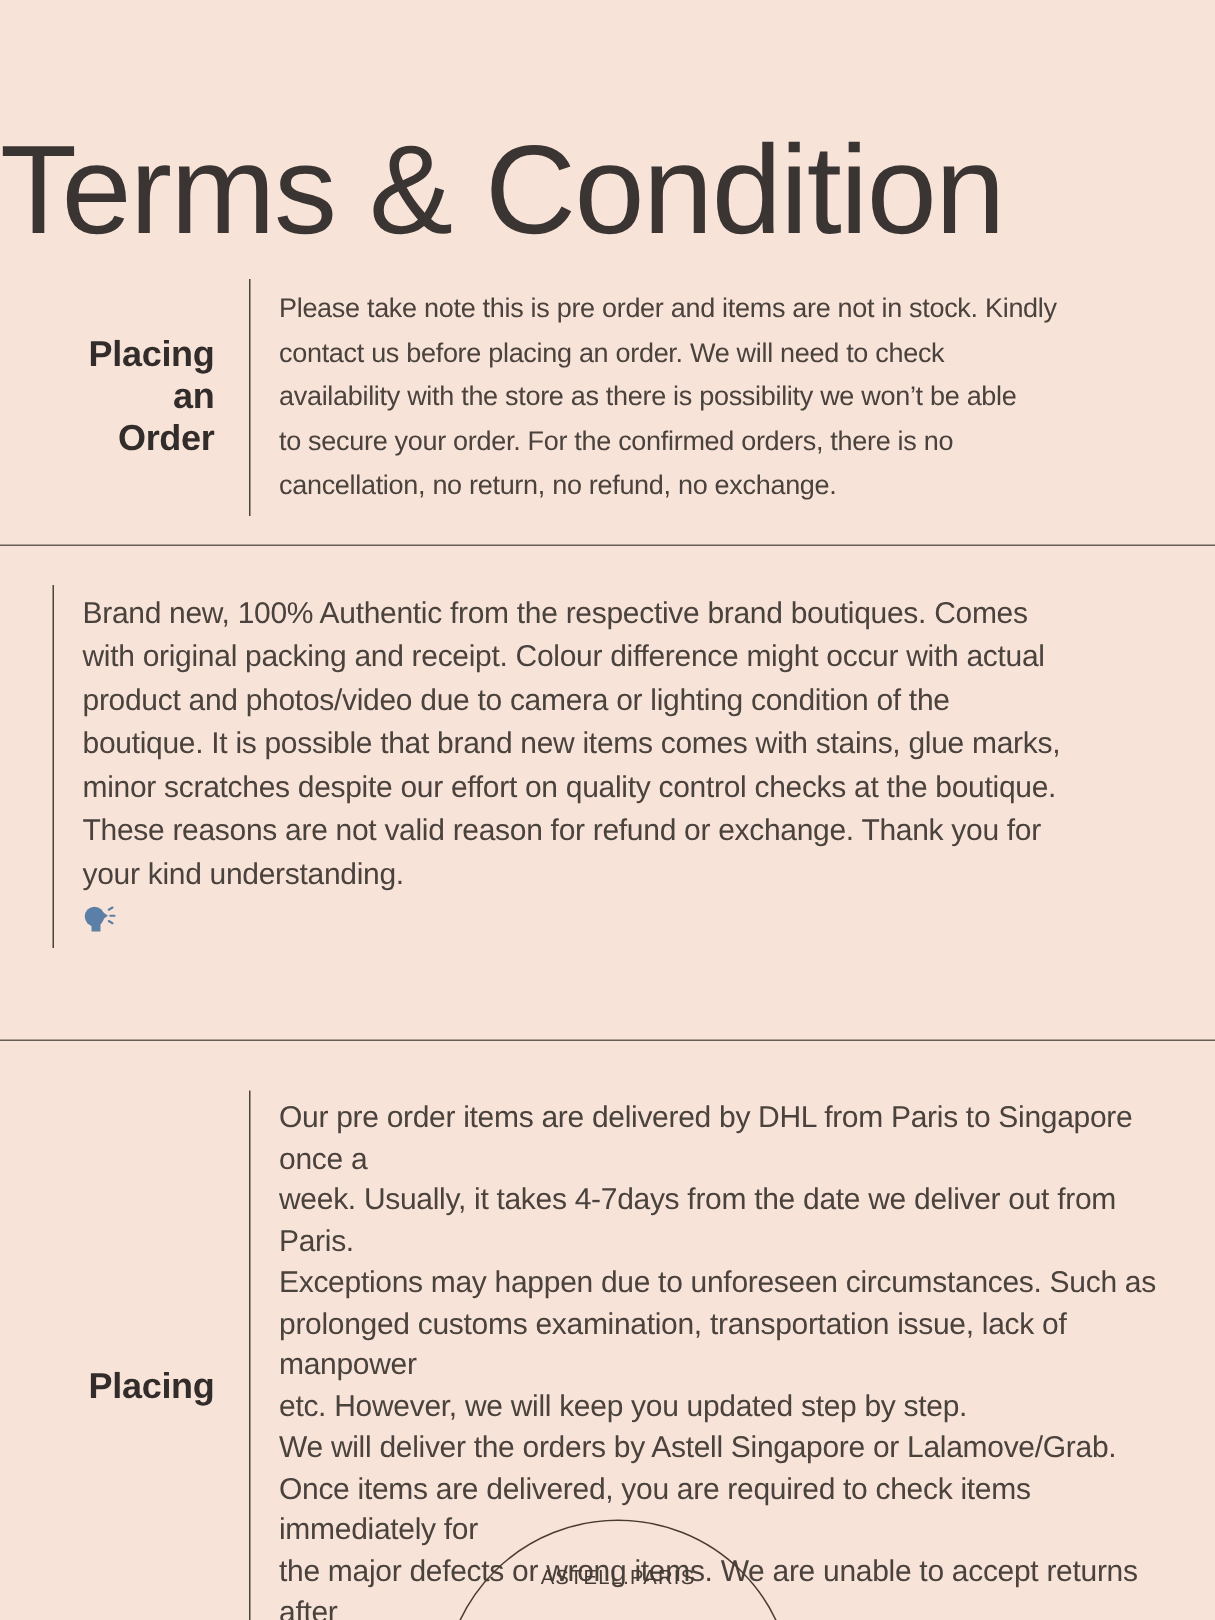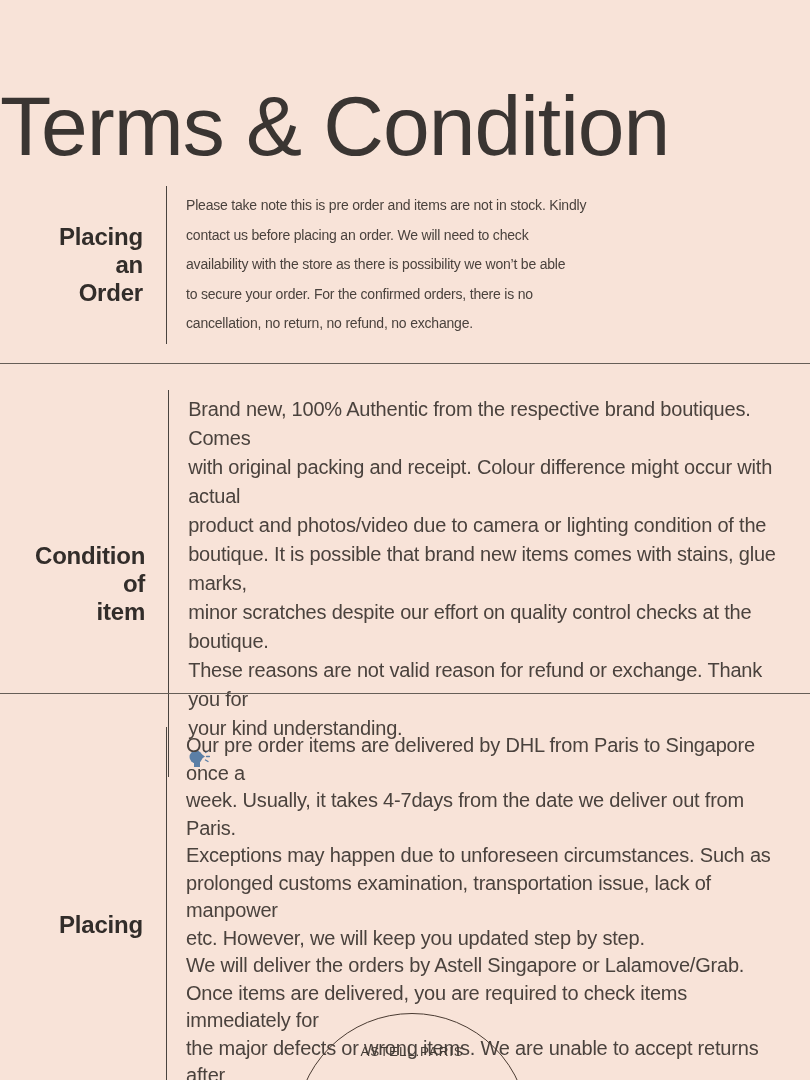--- a/index.html
+++ b/index.html
@@ -49,21 +49,21 @@
     color: #322D2A;
     white-space: pre-line;
   }
   .section .body {
     flex: 1;
     border-left: 1.5px solid #4A443F;
     padding: 5px 0 5px 19px;
   }
   .section .body span { white-space: pre-line; }
   .s1 { top: 186px; }
-  .s1 .body { font-size: 14px; line-height: 29.5px; letter-spacing: -0.2px; }
+  .s1 .body { font-size: 18px; line-height: 29.5px; letter-spacing: -0.2px; }
   .s2 { top: 390px; }
   .s2 .body { font-size: 20px; line-height: 29px; letter-spacing: -0.2px; }
   .s3 { top: 727px; }
   .s3 .body { font-size: 20px; line-height: 27.5px; letter-spacing: -0.2px; }
   .rule {
     position: absolute;
     left: 0;
     width: 810px;
     height: 0;
     border: none;
@@ -116,25 +116,20 @@
     <div class="body"><span>Please take note this is pre order and items are not in stock. Kindly
 contact us before placing an order. We will need to check
 availability with the store as there is possibility we won’t be able
 to secure your order. For the confirmed orders, there is no
 cancellation, no return, no refund, no exchange.</span></div>
   </div>
 
   <hr class="rule rule-1">
 
   <div class="section s2">
-    <div class="heading">
-        <span>Condition
-of
-item</span>
-      </div>
     <div class="body"><span>Brand new, 100% Authentic from the respective brand boutiques. Comes
 with original packing and receipt. Colour difference might occur with actual
 product and photos/video due to camera or lighting condition of the
 boutique. It is possible that brand new items comes with stains, glue marks,
 minor scratches despite our effort on quality control checks at the boutique.
 These reasons are not valid reason for refund or exchange. Thank you for
 your kind understanding.
 </span><span class="note-icon"><svg width="22" height="20" viewBox="0 0 22 20">
             <g fill="#5B7FA6">
               <circle cx="8" cy="9" r="6.5"></circle>

